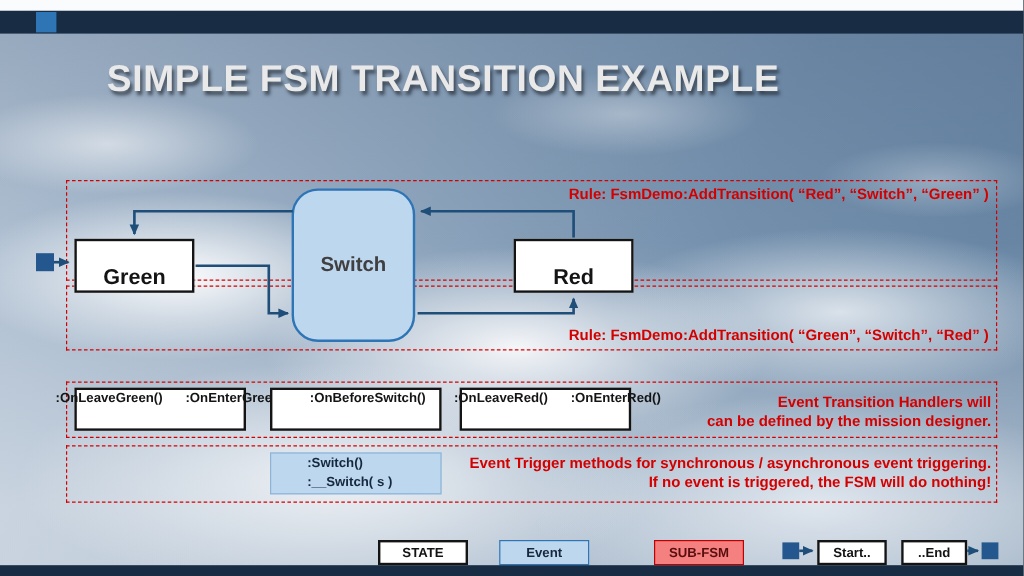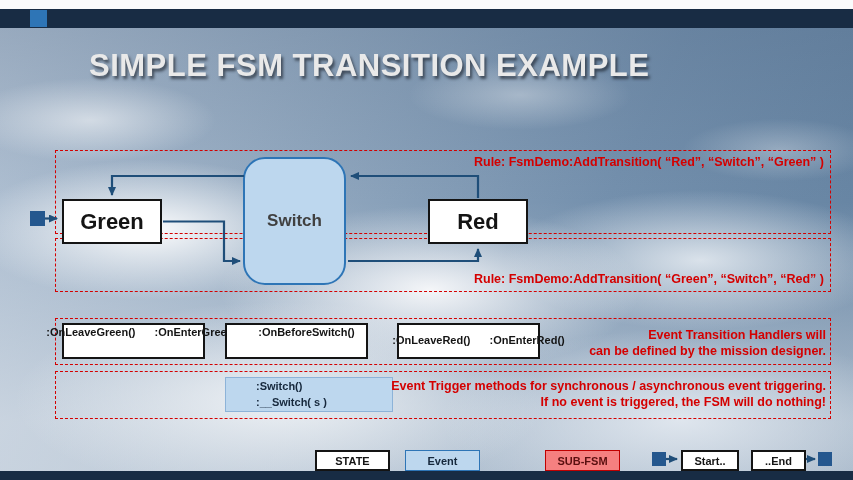--- a/index.html
+++ b/index.html
@@ -41,22 +41,22 @@
 
   .rule-text {
     position:absolute; right:6px; font-weight:bold; font-size:12.5px;
     color:#d40000; white-space:nowrap;
   }
   .rule-text-top    { top:4px; }
   .rule-text-bottom { bottom:5px;padding-left:16px; }
 
   .state-box {
     position:absolute; width:100px; height:45px; background:#ffffff;
-    border:2px solid #141414; display:flex; align-items:center; justify-content:center;
-    font-weight:bold; font-size:22px; color:#141414;
+    border:2px solid #141414; display:flex; align-items:flex-end; justify-content:center;
+    font-weight:bold; font-size:18px; color:#141414;
   }
   .green-box { left:62px;  top:199px; }
   .red-box   { left:428px; top:199px; }
 
   .switch-box {
     position:absolute; left:243px; top:157px; width:103px; height:128px;
     background:#bdd7ee; border:2px solid #2e75b6; border-radius:22px;
     display:flex; align-items:center; justify-content:center;
     font-weight:bold; font-size:17px; color:#404040;
   }
@@ -65,43 +65,43 @@
 
   .arrows { position:absolute; left:0; top:0; pointer-events:none; }
 
   .handler-box {
     position:absolute; top:323px; width:143px; height:36px; background:#ffffff;
     border:2px solid #141414; display:flex; flex-direction:row; justify-content:center;
     padding-left:20px; font-weight:bold; font-size:11px; color:#141414; line-height:1.4;gap:19px;
   }
   .handler-green  { left:62px; }
   .handler-switch { left:225px; }
-  .handler-red    { left:397px;align-items:center; }
+  .handler-red    { left:383px; }
 
   .trigger-box {
-    position:absolute; left:225px; top:377px; width:168px; height:35px;
+    position:absolute; left:225px; top:377px; width:143px; height:35px;
     background:#bdd7ee; border:1px solid #8db3d8;
     display:flex; flex-direction:column; justify-content:center; padding-left:30px;
     font-weight:bold; font-size:11px; color:#16283c; line-height:1.4;
   }
 
   .note {
     position:absolute; right:27px; text-align:right; font-weight:bold;
     font-size:12.5px; color:#d40000; line-height:1.25; white-space:nowrap;
   }
   .handlers-note { top:328px; }
   .trigger-note  { top:379px; }
 
   .legend-box {
     position:absolute; top:450px; height:21px;
     display:flex; align-items:center; justify-content:center;
     font-weight:bold; font-size:11px;
   }
   .legend-state  { left:315px; width:75px; background:#ffffff; border:2px solid #141414; color:#141414; }
-  .legend-event  { left:405px; width:75px; background:#bdd7ee; border:1px solid #2e75b6; color:#16283c; }
+  .legend-event  { left:416px; width:75px; background:#bdd7ee; border:1px solid #2e75b6; color:#16283c; }
   .legend-subfsm { left:545px; width:75px; background:#f58080; border:1px solid #c00000; color:#5a0f0f; }
   .legend-start  { left:681px; width:58px; background:#ffffff; border:2px solid #141414; color:#141414; }
   .legend-end    { left:751px; width:55px; background:#ffffff; border:2px solid #141414; color:#141414; }
   .legend-square { position:absolute; top:452px; width:14px; height:14px; background:#24578e; }
   .legend-square-start { left:652px; }
   .legend-square-end   { left:818px; }
 </style>
 </head>
 <body>
 

